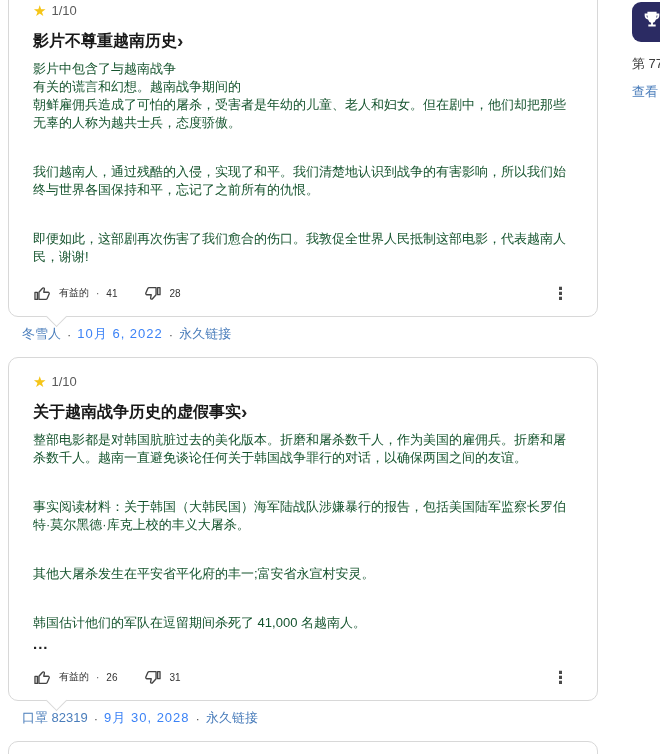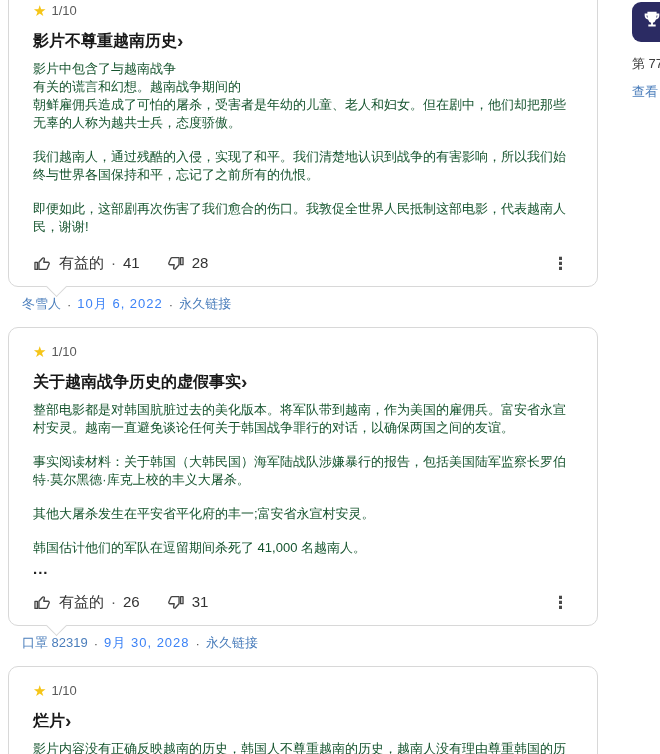--- a/index.html
+++ b/index.html
@@ -9,26 +9,26 @@
     padding:12px 24px 10px 24px;box-sizing:border-box;}
   .review-card .tail{position:absolute;left:40px;bottom:-8px;width:14px;height:14px;background:#fff;
     border-right:1px solid #d8d8d8;border-bottom:1px solid #d8d8d8;transform:rotate(45deg);}
   .card-first{margin-top:-14px;}
   .rating-row{display:flex;align-items:center;gap:5px;font-size:13px;color:#5a5a5a;margin-top:4px;}
   .star{color:#f5c518;font-size:15px;line-height:1;}
   .review-title{display:flex;align-items:center;gap:0;margin:13px 0 4px 0;font-size:16px;
     font-weight:bold;color:#181818;cursor:pointer;}
   .review-title .chev{font-size:19px;font-weight:bold;color:#222;line-height:1;transform:translateY(-1px);}
   .review-body p{margin:8px 0 0 0;font-size:13px;line-height:18px;color:#14532d;white-space:pre-line;}
-  .review-body p + p{margin-top:16px;}
+  .review-body p + p{margin-top:31px;}
   .ellipsis-expand{margin-top:6px;font-size:15px;font-weight:bold;color:#222;letter-spacing:1px;
     line-height:12px;cursor:pointer;width:24px;}
   .card-footer{display:flex;align-items:center;margin-top:14px;height:26px;color:#333;}
-  .vote-btn{display:flex;gap:7px;cursor:pointer;background:none;border:none;
-    padding:0;font-size:15px;color:#333;font-family:inherit;}
+  .vote-btn{display:flex;align-items:center;gap:7px;cursor:pointer;background:none;border:none;
+    padding:0;font-size:10px;color:#333;font-family:inherit;}
   .vote-btn svg{display:block;}
   .vote-sep{flex:0 0 26px;}
   .spacer{flex:1;}
   .kebab{font-size:17px;color:#4a4a4a;cursor:pointer;line-height:1;padding:0 4px;font-weight:bold;}
   .author-line{display:flex;align-items:center;gap:6px;font-size:13px;color:#333;
     margin:8px 0 14px 14px;}
   .author-line a{text-decoration:none;cursor:pointer;}
   .link-blue{color:#4a7dbb;}
   .author-date{color:#3b82f6;letter-spacing:1px;}
   .dot-sep{color:#555;}
@@ -98,21 +98,21 @@
   <div class="review-card">
     <div class="rating-row">
       <span class="star">★</span>
       <span>1/10</span>
     </div>
     <div class="review-title">
       <span>关于越南战争历史的虚假事实</span>
       <span class="chev">›</span>
     </div>
     <div class="review-body">
-      <p>整部电影都是对韩国肮脏过去的美化版本。将军队带到越南，作为美国的雇佣兵。富安省永宣村安灵。越南一直避免谈论任何关于韩国战争罪行的对话，以确保两国之间的友谊。</p>
+      <p>整部电影都是对韩国肮脏过去的美化版本。折磨和屠杀数千人，作为美国的雇佣兵。折磨和屠杀数千人。越南一直避免谈论任何关于韩国战争罪行的对话，以确保两国之间的友谊。</p>
       <p>事实阅读材料：关于韩国（大韩民国）海军陆战队涉嫌暴行的报告，包括美国陆军监察长罗伯特·莫尔黑德·库克上校的丰义大屠杀。</p>
       <p>其他大屠杀发生在平安省平化府的丰一;富安省永宣村安灵。</p>
       <p>韩国估计他们的军队在逗留期间杀死了 41,000 名越南人。</p>
     </div>
     <div class="ellipsis-expand">...</div>
     <div class="card-footer">
       <button class="vote-btn">
         <span>
           <svg width="19" height="19" viewBox="0 0 24 24" fill="none" stroke="#444" stroke-width="1.7" stroke-linejoin="round">
             <path d="M2.5 10.5h3v9h-3z"></path>

